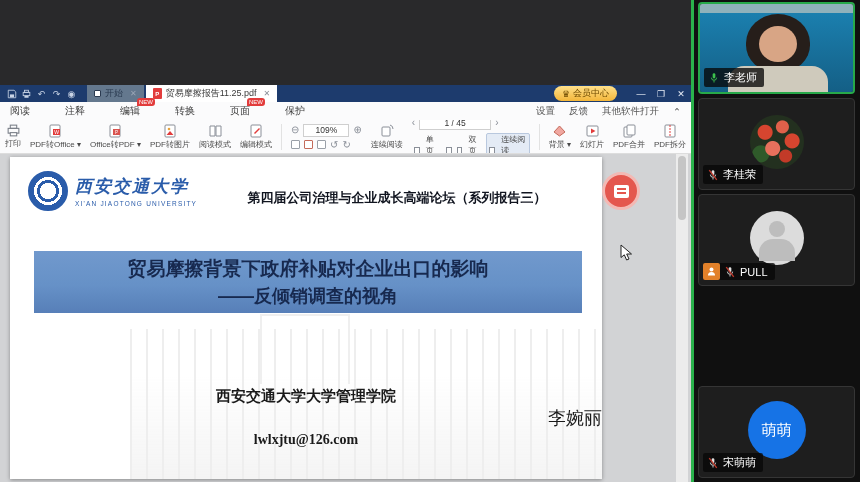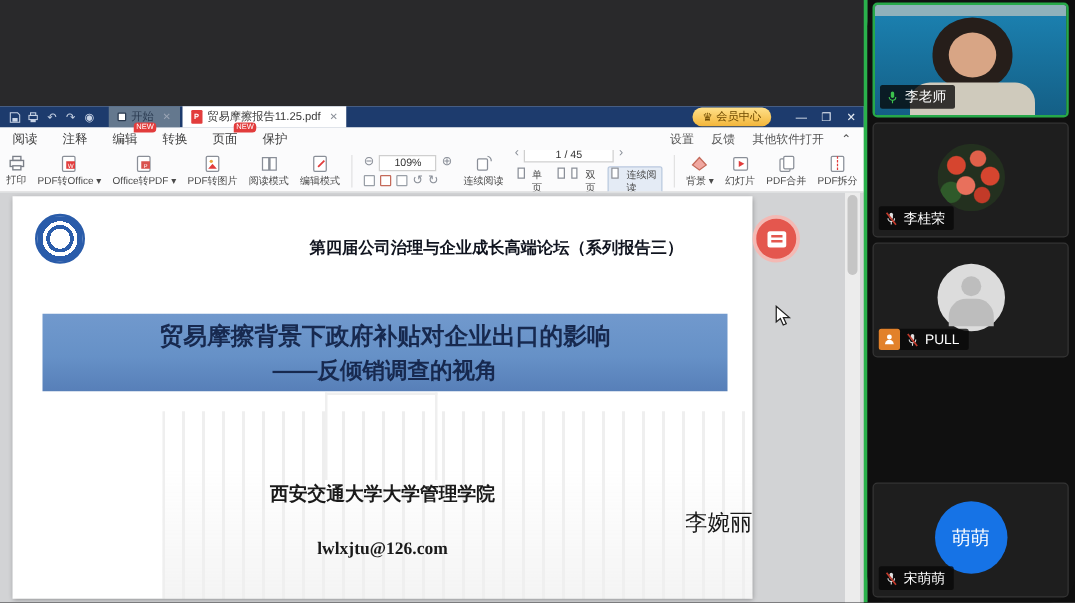--- a/index.html
+++ b/index.html
@@ -23,42 +23,42 @@
   .tab.active { background:#ffffff; color:#3a3a3a; margin-left:2px; }
   .tabx { color:#9aa5b5; font-size:8px; margin-left:3px; }
   .tab.active .tabx { color:#8a8f98; }
   .pdfglyph { width:9px; height:11px; background:#e23c3c; border-radius:1px; color:#fff; font-size:6px;
     display:flex; align-items:center; justify-content:center; font-weight:bold; }
   .tbspacer { flex:1; }
   .member { background:linear-gradient(#ffe08a,#f3b63a); color:#6e4a00; font-size:9px; border-radius:8px;
     padding:1px 8px; display:flex; align-items:center; gap:3px; margin-right:14px; white-space:nowrap; }
   .winctl { width:20px; text-align:center; color:#e8edf5; font-size:9px; }
 
-  .menubar { height:18px; background:#fbfbfc; display:flex; align-items:center; gap:20px;
+  .menubar { height:18px; background:#fbfbfc; display:flex; align-items:center; gap:35px;
     padding:0 10px; font-size:10px; color:#3c3c3c; flex:0 0 auto; }
   .mi { position:relative; white-space:nowrap; }
   .nb { position:absolute; top:-6px; right:-15px; background:#e23c3c; color:#fff; font-size:6px;
     padding:0 2px; border-radius:3px 3px 3px 0; line-height:8px; }
   .mright { margin-left:auto; display:flex; gap:14px; align-items:center; color:#555; font-size:9.5px; }
 
   .toolbar { height:34px; background:#fbfbfc; border-bottom:1px solid #ddd; display:flex;
     align-items:center; gap:9px; padding:0 5px; flex:0 0 auto; overflow:hidden; }
   .tool { display:flex; flex-direction:column; align-items:center; gap:1px; font-size:8px;
     color:#4a4a4a; white-space:nowrap; }
   .vdiv { width:1px; height:26px; background:#e2e2e2; flex:0 0 auto; }
   .tgrp { display:flex; flex-direction:column; gap:3px; font-size:8px; color:#4a4a4a; }
   .trow { display:flex; align-items:center; gap:4px; }
   .zoombox { border:1px solid #cfcfcf; background:#fff; width:46px; height:13px; font-size:8.5px;
     display:flex; align-items:center; justify-content:center; color:#333; }
   .pagebox { border:1px solid #cfcfcf; background:#fff; width:72px; height:13px; font-size:8.5px;
     display:flex; align-items:center; justify-content:center; color:#333; }
   .circ { color:#8a8f98; font-size:10px; line-height:10px; }
   .minisq { width:9px; height:9px; border:1px solid #9aa0a8; border-radius:1px; background:#fff; }
   .minisq.sel { border-color:#c46a5a; }
-  .modebtn { display:flex; align-items:flex-start; gap:6px; font-size:8px; color:#4a4a4a; padding:0 2px; }
+  .modebtn { display:flex; align-items:flex-end; gap:6px; font-size:8px; color:#4a4a4a; padding:0 2px; }
   .modebtn.sel { background:#e4ebf5; border:1px solid #b9c8de; border-radius:2px; }
   .mrect { width:7px; height:9px; border:1px solid #8a8f98; background:#fff; }
 
   
   .docarea { flex:1; background:#d2d3d5; position:relative; overflow:hidden; }
   .page { position:absolute; left:10px; top:3px; width:592px; height:322px; background:#fff;
     box-shadow:0 1px 4px rgba(0,0,0,.35); overflow:hidden; }
 
   .logo { position:absolute; left:18px; top:14px; display:flex; align-items:center; gap:7px; }
   .emblem { width:40px; height:40px; border-radius:50%; border:2px solid #2a5caa; position:relative;
@@ -91,21 +91,21 @@
     background:#e4574e; border:3px solid #f3b9b4; display:flex; align-items:center; justify-content:center; }
   .floatbtn .fdoc { width:15px; height:13px; background:#fff; border-radius:2px; position:relative; }
   .floatbtn .fdoc::after { content:""; position:absolute; left:3px; top:3px; width:9px; height:2px; background:#e4574e; box-shadow:0 4px 0 #e4574e; }
 
   .cursor { position:absolute; left:620px; top:90px; }
 
   .dscroll { position:absolute; right:3px; top:0; width:12px; height:100%; background:#ececec; }
   .dthumb { margin:2px auto 0; width:8px; height:64px; background:#c5c5c5; border-radius:4px; }
 
   
-  .sidebar { position:absolute; left:694px; top:0; width:166px; height:482px; background:#101010;border-radius:21px; }
+  .sidebar { position:absolute; left:694px; top:0; width:166px; height:482px; background:#101010; }
   .tile { position:absolute; left:4px; width:157px; height:92px; background:#1e1e1e;
     border:1px solid #353535; border-radius:4px; overflow:hidden; }
   .tile.speaking { border:2px solid #27a94a; }
   .plabel { position:absolute; left:4px; bottom:5px; background:rgba(8,8,8,.78); border-radius:2px;
     padding:2px 7px 2px 4px; display:flex; align-items:center; gap:4px; color:#fff; font-size:11px; }
   .cavatar { position:absolute; left:50%; top:34px; transform:translate(-50%,0); border-radius:50%; }
 
   .video { position:absolute; inset:0; background:linear-gradient(180deg,#90b1bb 0,#90b1bb 9px,#1b7fae 9px,#145f86 100%); }
   .hair { position:absolute; left:46px; top:10px; width:64px; height:58px; border-radius:50% 50% 46% 46%; background:#261e1a; }
   .face { position:absolute; left:59px; top:22px; width:38px; height:36px; border-radius:50%; background:#d8a585; }
@@ -319,20 +319,24 @@
         </div>
       </div>
 
       <div class="docarea">
         <div class="page">
           <div class="wm"></div>
           <div class="wm2"></div>
 
           <div class="logo">
             <div class="emblem"></div>
+            <div>
+              <div class="uni-cn">西安交通大学</div>
+              <div class="uni-en">XI'AN JIAOTONG UNIVERSITY</div>
+            </div>
           </div>
 
           <div class="forum">第四届公司治理与企业成长高端论坛（系列报告三）</div>
 
           <div class="titlebox">
             <div class="l1">贸易摩擦背景下政府补贴对企业出口的影响</div>
             <div class="l2">——反倾销调查的视角</div>
           </div>
 
           <div class="author">

